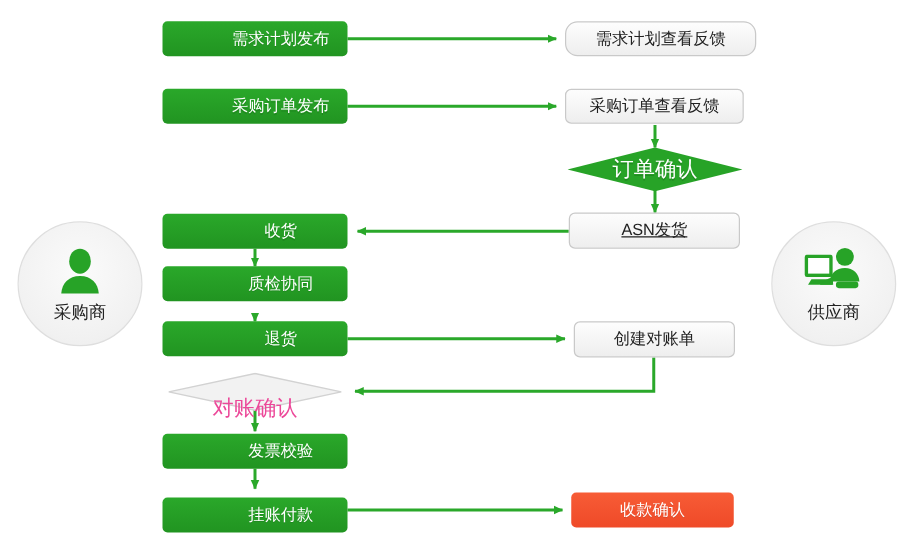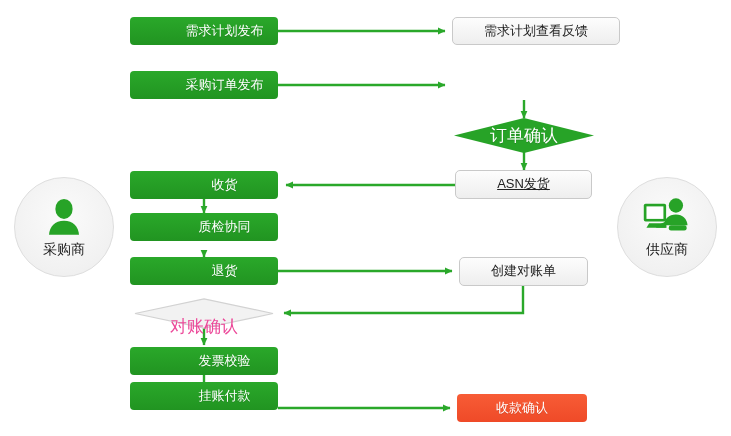--- a/index.html
+++ b/index.html
@@ -190,24 +190,25 @@
         <path d="M38 19c-8 0-13 5-13.5 12H51c-0.5-7-5.5-12-13-12z" fill="#27a327"></path>
         <path d="M27 27c-4.5 1.5-9 4-11.5 7h12z" fill="#27a327"></path>
         <rect x="30" y="31" width="20" height="6" rx="2.5" fill="#27a327"></rect>
       </svg>
     </div>
     <div class="alabel">供应商</div>
   </div>
 
   <div class="node green" style="left:130px; top:17px; width:148px; height:28px;">需求计划发布</div>
 
-  <div class="node plain" style="left:452px; top:17px; width:168px; height:28px;">需求计划查看反馈</div>
+  <div class="node plain" style="left:452px; top:17px; width:153px; height:28px;border-radius:10px;">需求计划查看反馈</div>
 
   <div class="node green" style="left:130px; top:71px; width:148px; height:28px;">采购订单发布</div>
 
+  <div class="node plain" style="left:452px; top:71px; width:143px; height:28px;">采购订单查看反馈</div>
 
   <div class="diamond green" style="left:454px; top:118px; width:140px; height:35px;">
     <svg viewBox="0 0 140 35" width="140" height="35" preserveAspectRatio="none" xmlns="http://www.w3.org/2000/svg">
       <polygon points="70,0 140,17.5 70,35 0,17.5" fill="#27a327"></polygon>
     </svg>
     <div class="dlabel">订单确认</div>
   </div>
 
   <div class="node plain" style="left:455px; top:170px; width:137px; height:29px;text-decoration:underline;">ASN发货</div>
 
@@ -221,17 +222,17 @@
 
   <div class="diamond plain" style="left:134px; top:298px; width:140px; height:31px;">
     <svg viewBox="0 0 140 31" width="140" height="31" preserveAspectRatio="none" xmlns="http://www.w3.org/2000/svg">
       <polygon points="70,0.8 139,15.5 70,30.2 1,15.5" fill="#f2f2f2" stroke="#d2d2d2" stroke-width="1.2"></polygon>
     </svg>
     <div class="dlabel">对账确认</div>
   </div>
 
   <div class="node green" style="left:130px; top:347px; width:148px; height:28px;">发票校验</div>
 
-  <div class="node green" style="left:130px; top:382px; width:148px; height:28px;">挂账付款</div>
+  <div class="node green" style="left:130px; top:398px; width:148px; height:28px;">挂账付款</div>
 
   <div class="node orange" style="left:457px; top:394px; width:130px; height:28px;">收款确认</div>
 
 </div>
 
 </body></html>

